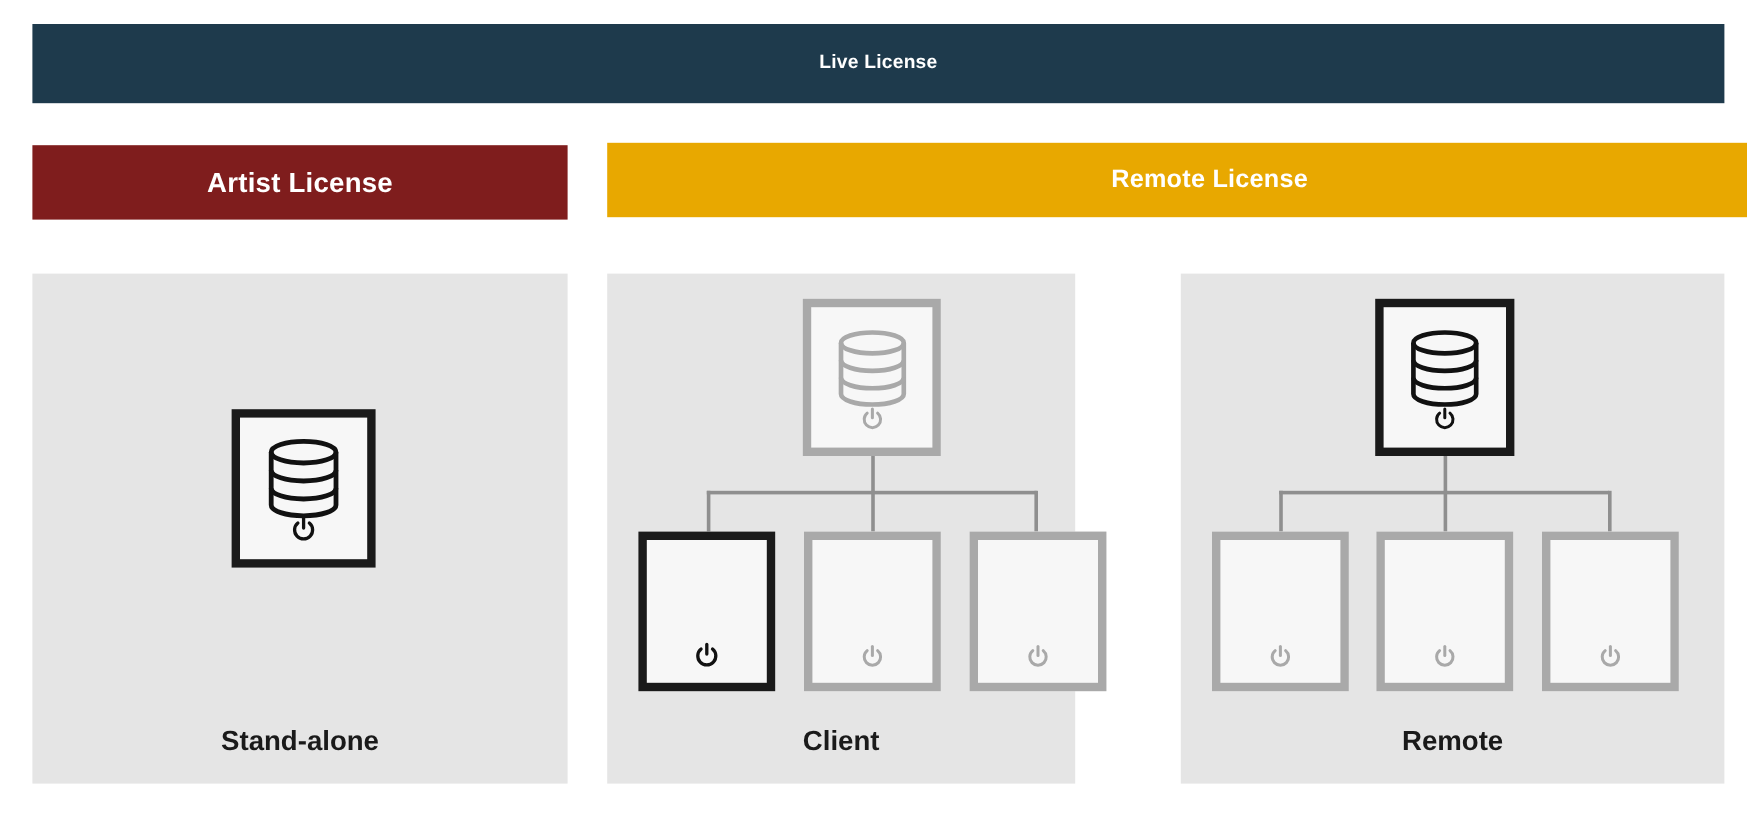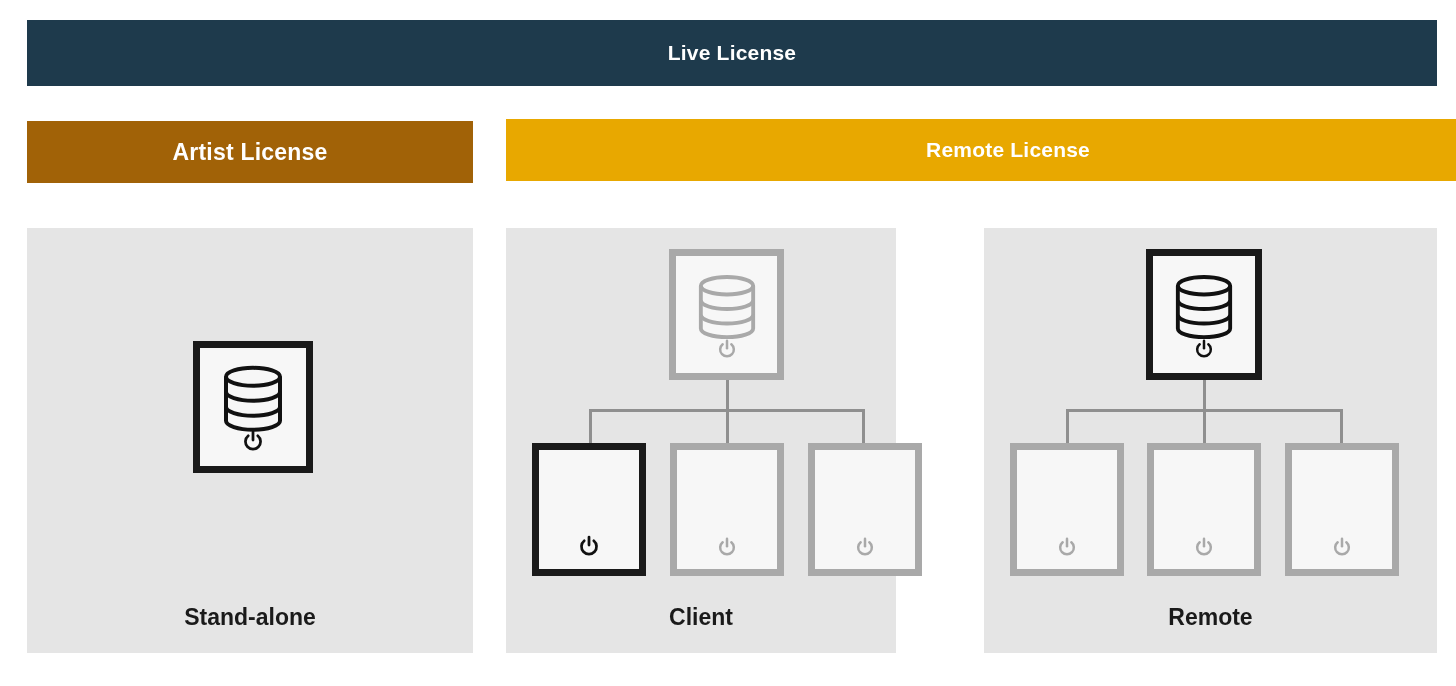--- a/index.html
+++ b/index.html
@@ -24,28 +24,28 @@
     color: #ffffff;
     font-weight: bold;
     letter-spacing: 0.2px;
   }
   #live-banner {
     left: 27px;
     top: 20px;
     width: 1410px;
     height: 66px;
     background: #1e3a4c;
-    font-size: 21px;
+    font-size: 16px;
   }
   #artist-banner {
     left: 27px;
     top: 121px;
     width: 446px;
     height: 62px;
-    background: #a16207;
+    background: #7f1d1d;
     font-size: 23px;
   }
   #remote-banner {
     left: 506px;
     top: 119px;
     width: 1004px;
     height: 62px;
     background: #e8a800;
     font-size: 21px;
   }

